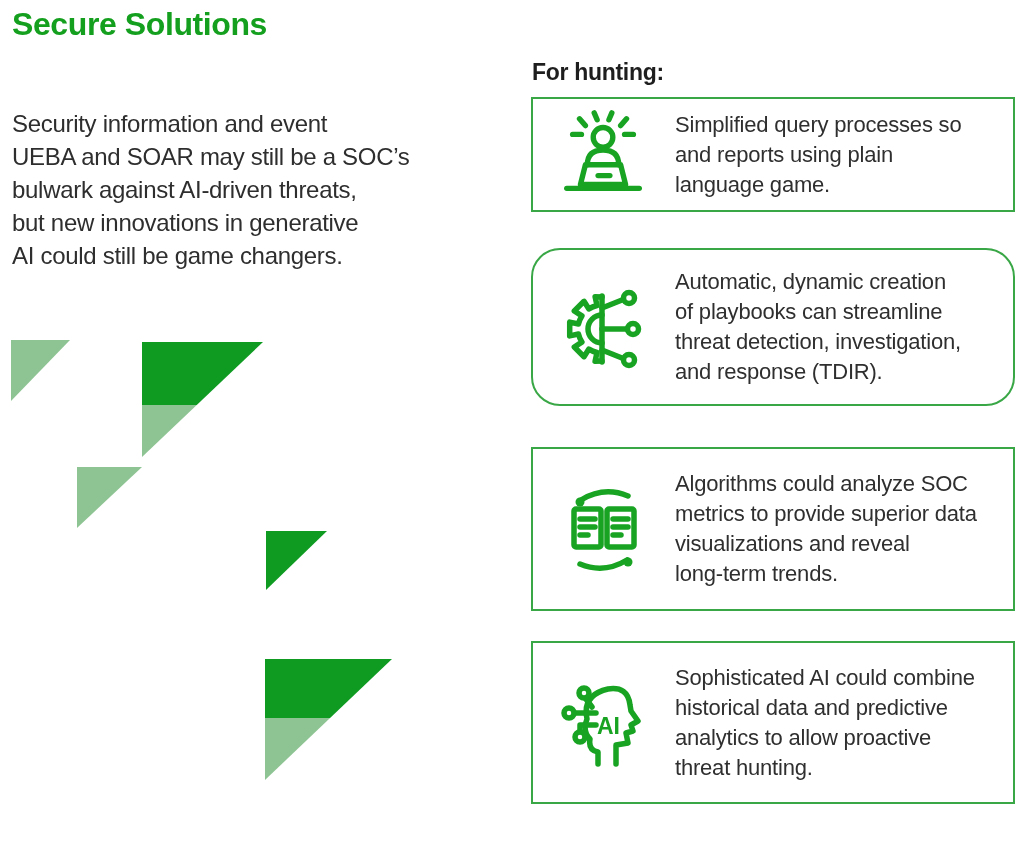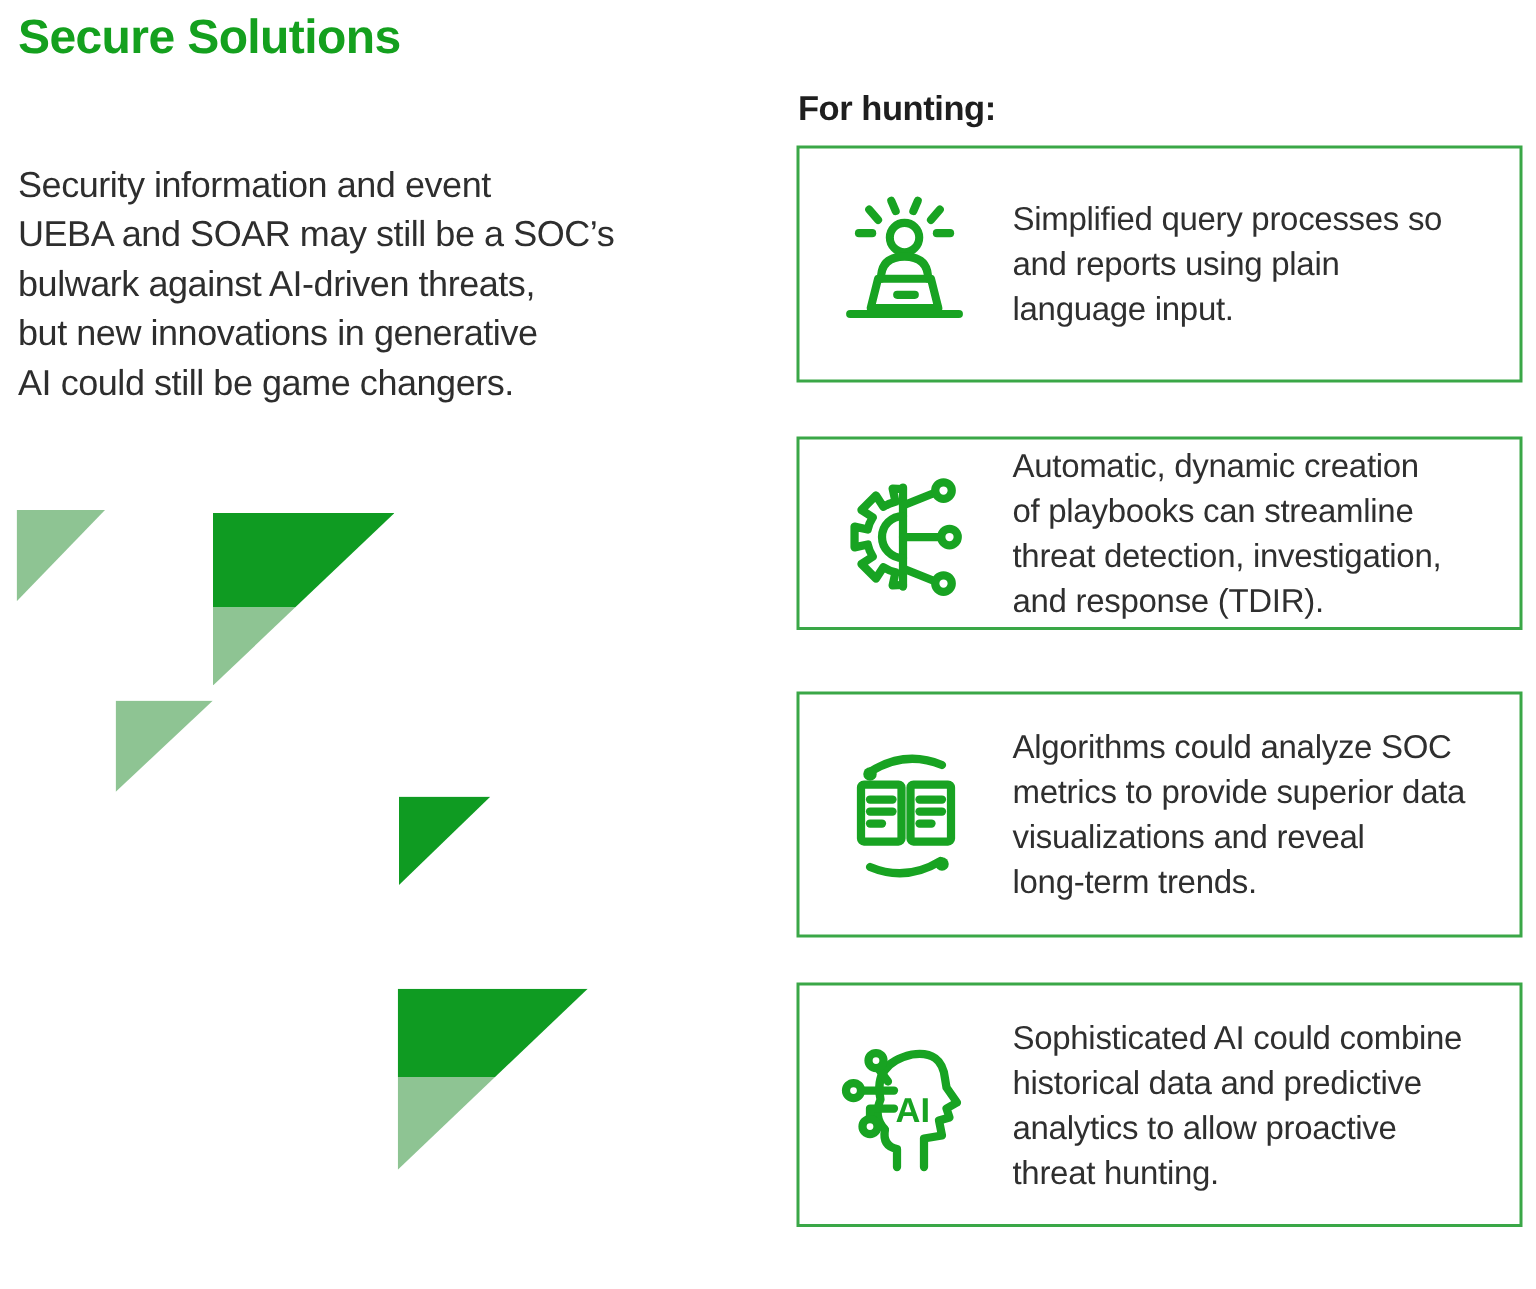--- a/index.html
+++ b/index.html
@@ -53,22 +53,22 @@
   .examples-heading{
     position:absolute;left:532px;top:59px;
     font-size:23px;font-weight:700;letter-spacing:-0.3px;
     color:var(--heading-text);white-space:nowrap;
   }
   .examples{position:absolute;left:531px;top:97px;width:484px;}
   .example-box{
     display:flex;align-items:center;
     border:2px solid var(--border-green);background:#fff;
   }
-  .example-box.b1{height:158px;margin-bottom:36px;}
-  .example-box.b2{height:129px;margin-bottom:41px;}
+  .example-box.b1{height:115px;margin-bottom:36px;}
+  .example-box.b2{height:158px;margin-bottom:41px;border-radius:29px;}
   .example-box.b3{height:164px;margin-bottom:30px;}
   .example-box.b4{height:163px;}
   .icon-cell{width:142px;flex:0 0 142px;display:flex;align-items:flex-end;justify-content:center;}
   .icon-cell svg{display:block;}
   .box-text{
     flex:1;padding-right:6px;
     font-size:22px;line-height:30px;letter-spacing:-0.2px;
     color:var(--box-text);
   }
   .box-text div{white-space:nowrap;}
@@ -123,21 +123,21 @@
             <path d="M58 7 L55 14"></path>
             <path d="M73 13 L67 20"></path>
             <path d="M18 29 L27 29"></path>
             <path d="M71 29 L80 29"></path>
           </g>
         </svg>
       </div>
       <div class="box-text">
         <div>Simplified query processes so</div>
         <div>and reports using plain</div>
-        <div>language input.</div>
+        <div>language game.</div>
       </div>
     </div>
 
     <div class="example-box b2">
       <div class="icon-cell">
         <svg width="100" height="100" viewBox="0 0 100 100" aria-hidden="true">
           <g class="ic" stroke-width="6">
             <path d="M48 20 L41.1 19.7 L43 28.5 A24 24 0 0 0 34.9 31.9 L30 24.3 L20.3 34 L27.9 38.9 A24 24 0 0 0 24.5 47 L15.7 45.1 L15.7 58.9 L24.5 57 A24 24 0 0 0 27.9 65.1 L20.3 70 L30 79.7 L34.9 72.1 A24 24 0 0 0 43 75.5 L41.1 84.3 L48 84"></path>
             <path d="M48 19 V85"></path>
             <path d="M48 38 A14 14 0 0 0 48 66"></path>

